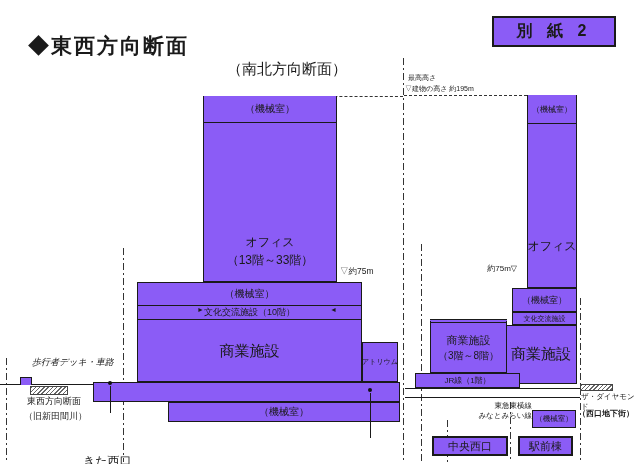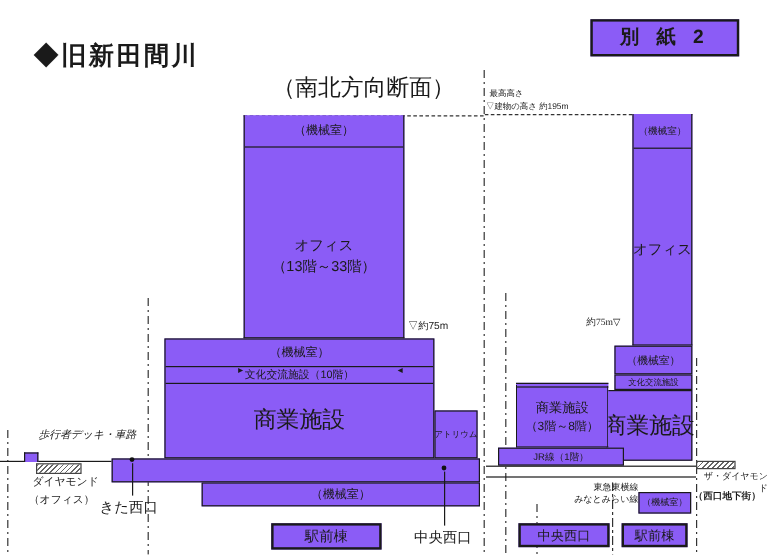--- a/index.html
+++ b/index.html
@@ -11,31 +11,31 @@
   .col{display:flex;flex-direction:column;}
   .hline{position:absolute;height:0;border-top:1.5px solid #1a1a1a;}
   .hdash{position:absolute;height:0;border-top:1px dashed #333;}
   .vdd{position:absolute;width:1px;background:repeating-linear-gradient(to bottom,
         #333 0,#333 7px,transparent 7px,transparent 10px,
         #333 10px,#333 12px,transparent 12px,transparent 15px);}
   .hatch{position:absolute;background:repeating-linear-gradient(135deg,#666 0,#666 1px,transparent 1px,transparent 3px);
          border:1px solid #444;box-sizing:border-box;}
   .dot{position:absolute;width:4px;height:4px;background:#111;border-radius:50%;}
   .vln{position:absolute;width:1px;background:#1a1a1a;}
-  .t7{font-size:7px;}.t75{font-size:7.5px;text-align:right;}.t8{font-size:8px;}.t85{font-size:8.5px;}
-  .t9{font-size:9px;}.t10{font-size:10px;}.t11{font-size:11px;}.t12{font-size:12px;}.t13{font-size:19px;}
+  .t7{font-size:7px;}.t75{font-size:7.5px;}.t8{font-size:8px;}.t85{font-size:8.5px;}
+  .t9{font-size:9px;}.t10{font-size:10px;}.t11{font-size:11px;}.t12{font-size:12px;margin-top:38px;}.t13{font-size:15px;}
   .bold{font-weight:bold;}
   .rowline{border-bottom:1.2px solid #1a1a1a;}
 </style>
 </head>
 <body>
 
 <div class="stage">
 
-  <div class="abs t13 bold" style="left:28px;top:32px;font-size:21px;letter-spacing:2px;">◆旧新田間川</div>
+  <div class="abs t13 bold" style="left:28px;top:32px;font-size:21px;letter-spacing:2px;">◆東西方向断面</div>
   <div class="box ctr" style="left:492px;top:16px;width:124px;height:31px;border-width:2px;">
     <span class="bold" style="font-size:16px;letter-spacing:5px;">別 紙 2</span>
   </div>
   <div class="abs t13" style="left:227px;top:60px;">（南北方向断面）</div>
 
   <div class="hdash" style="left:203px;top:96px;width:200px;"></div>
   <div class="box" style="left:203px;top:96px;width:134px;height:186px;border-top:none;">
     <div class="ctr t10 rowline" style="height:26px;">（機械室）</div>
   </div>
   <div class="abs col ctr t12" style="left:203px;top:195px;width:134px;line-height:1.5;">
@@ -60,22 +60,22 @@
   <div class="vdd" style="left:6px;top:358px;height:104px;"></div>
 
   <div class="hline" style="left:0;top:384px;width:93px;"></div>
   <div class="box" style="left:20px;top:377px;width:12px;height:8px;border-bottom:none;"></div>
   <div class="hatch" style="left:30px;top:386px;width:38px;height:9px;"></div>
 
   <div class="box" style="left:93px;top:382px;width:307px;height:20px;"></div>
   <div class="box ctr t10" style="left:168px;top:402px;width:232px;height:20px;">（機械室）</div>
 
   <div class="abs t9" style="left:32px;top:356px;font-style:italic;">歩行者デッキ・車路</div>
-  <div class="abs t9" style="left:27px;top:395px;">ダイヤモンド</div>
-  <div class="abs t9" style="left:24px;top:410px;">（オフィス）</div>
+  <div class="abs t9" style="left:27px;top:395px;">東西方向断面</div>
+  <div class="abs t9" style="left:24px;top:410px;">（旧新田間川）</div>
 
   <div class="dot" style="left:108px;top:381px;"></div>
   <div class="vln" style="left:110px;top:386px;height:27px;"></div>
   <div class="abs t12" style="left:83px;top:415px;">きた西口</div>
 
   <div class="box ctr t12" style="left:226px;top:436px;width:92px;height:22px;border-width:2px;">駅前棟</div>
 
   <div class="dot" style="left:368px;top:388px;"></div>
   <div class="vln" style="left:370px;top:393px;height:45px;"></div>
   <div class="abs t12" style="left:345px;top:440px;">中央西口</div>
@@ -87,21 +87,21 @@
   <div class="vdd" style="left:510px;top:402px;height:60px;"></div>
 
   <div class="abs t7" style="left:408px;top:73px;">最高高さ</div>
   <div class="abs t7" style="left:405px;top:84px;">▽建物の高さ 約195m</div>
   <div class="hdash" style="left:404px;top:95px;width:173px;"></div>
 
   <div class="box" style="left:527px;top:95px;width:50px;height:193px;border-top:none;">
     <div class="ctr t8 rowline" style="height:28px;">（機械室）</div>
   </div>
   <div class="abs ctr t12" style="left:527px;top:200px;width:50px;">オフィス</div>
-  <div class="abs t8" style="left:480px;top:263px;width:37px;text-align:right;font-family:Liberation Serif, serif;">約75m▽</div>
+  <div class="abs t8" style="left:480px;top:263px;width:37px;text-align:right;">約75m▽</div>
 
   <div class="box ctr t9" style="left:512px;top:288px;width:65px;height:24px;">（機械室）</div>
   <div class="box ctr t7" style="left:512px;top:312px;width:65px;height:13px;">文化交流施設</div>
 
   <div class="box ctr t13" style="left:505px;top:325px;width:72px;height:59px;">商業施設</div>
 
   <div class="box col ctr" style="left:430px;top:319px;width:77px;height:54px;border-top:4px double #1a1a1a;line-height:1.5;">
     <div class="t11">商業施設</div>
     <div class="t10">（3階～8階）</div>
   </div>

